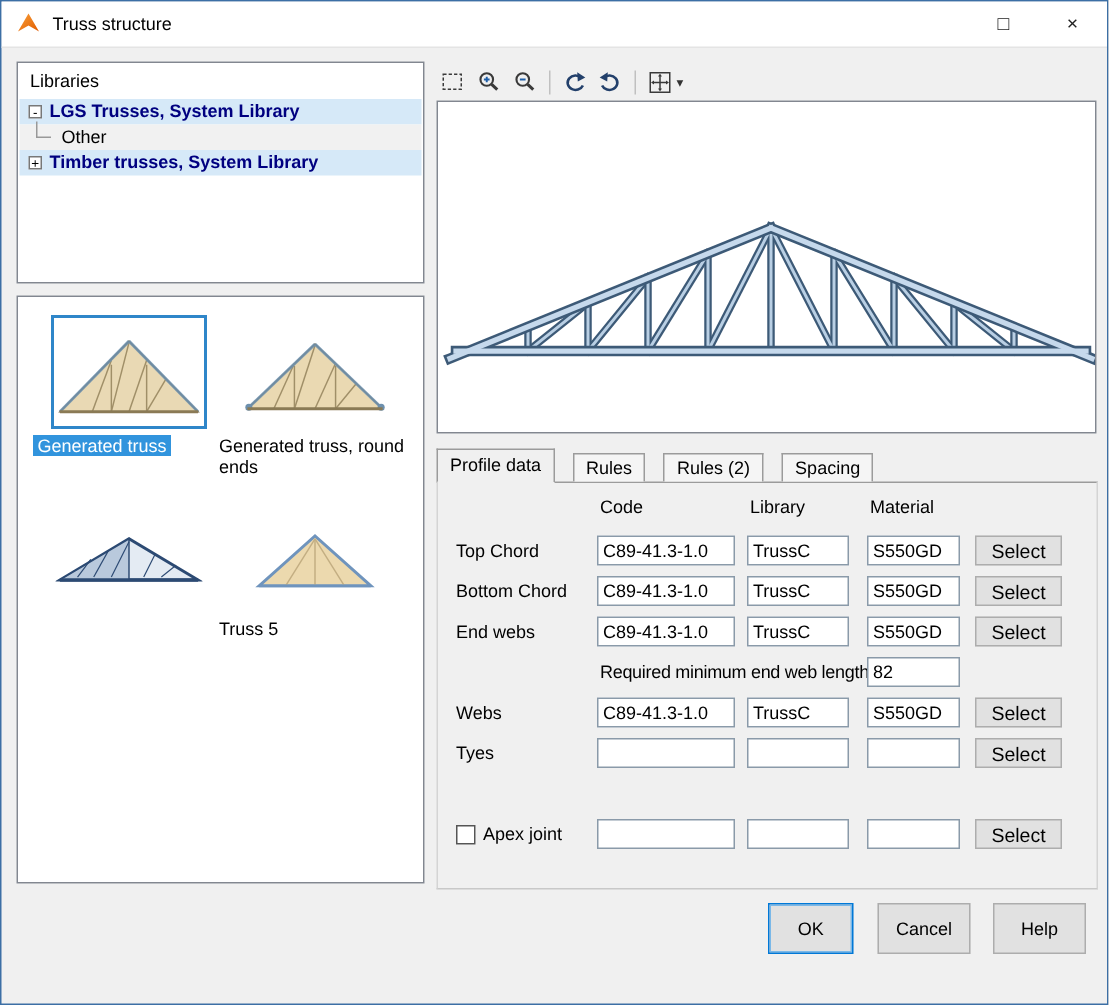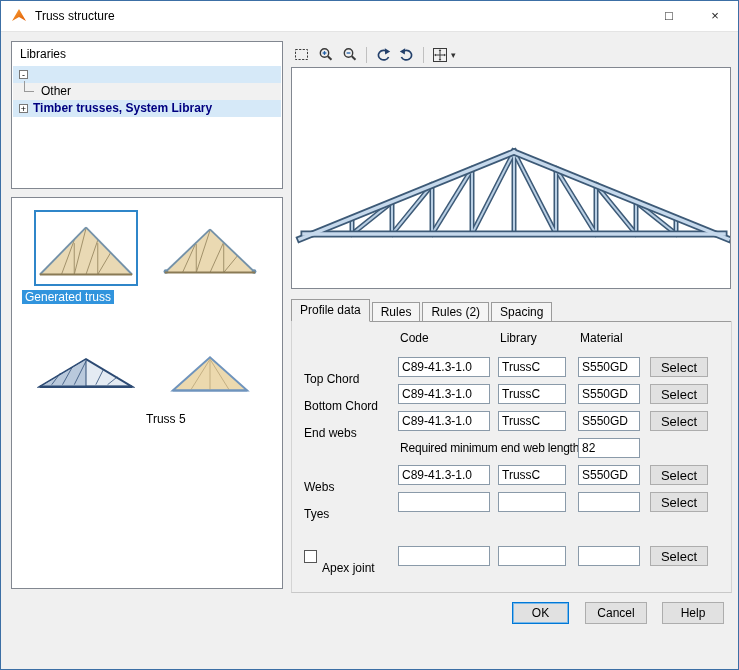--- a/index.html
+++ b/index.html
@@ -35,34 +35,34 @@
   .tile-img{position:absolute;width:104px;height:76px;background:#fff;display:flex;align-items:center;justify-content:center;box-sizing:border-box;}
   .tile-img.selected{border:2px solid #2f86c9;}
   .tile-label{position:absolute;width:128px;line-height:14px;}
   .tile-label .sel{background:#3194dd;color:#fff;padding:0 3px;}
   
   .ticon{width:22px;height:20px;display:inline-flex;align-items:center;justify-content:center;}
   .tsep{width:1px;height:16px;background:#c0c0c0;margin:0 3px;}
   .caret{font-size:9px;color:#333;margin-left:-2px;}
   
   #tabstrip{position:absolute;left:290px;top:300px;width:441px;height:21px;border-bottom:1px solid #9b9b9b;box-sizing:border-box;display:flex;align-items:flex-end;}
-  .tab{border:1px solid #9b9b9b;border-bottom:none;background:#f5f5f5;height:18px;line-height:18px;padding:0 8px;margin-right:2px;box-sizing:content-box;}
+  .tab{border:1px solid #9b9b9b;border-bottom:none;background:#f5f5f5;height:18px;line-height:18px;padding:0 8px;margin-right:12px;box-sizing:content-box;}
   .tab.active{background:#f0f0f0;height:21px;line-height:20px;margin-bottom:-1px;border-bottom:1px solid #f0f0f0;}
   #tabpage{position:absolute;left:290px;top:320px;width:441px;height:272px;border-left:1px solid #d4d4d4;border-right:1px solid #d4d4d4;border-bottom:1px solid #c8c8c8;box-sizing:border-box;}
   
   .prow{position:absolute;left:290px;width:441px;height:22px;}
-  .prow .lbl{position:absolute;left:13px;top:15px;}
+  .prow .lbl{position:absolute;left:13px;top:3px;}
   .col-head{position:absolute;top:0;}
   input.f{position:absolute;height:20px;box-sizing:border-box;border:1px solid #8a9aa9;background:#fff;font-family:inherit;font-size:12px;padding:1px 3px;}
   .btn{position:absolute;height:20px;background:#e1e1e1;border:1px solid #adadad;font-family:inherit;font-size:13px;padding:0;}
   .cb{position:absolute;width:13px;height:13px;border:1px solid #555;background:#fff;box-sizing:border-box;font-size:11px;line-height:10px;text-align:center;}
   .cb.checked::after{content:"\2713";color:#111;}
   .longlbl{position:absolute;left:109px;top:3px;width:180px;white-space:nowrap;letter-spacing:-0.2px;}
   
-  .fbtn{position:absolute;top:601px;height:22px;background:#e1e1e1;border:1px solid #adadad;font-family:inherit;font-size:12px;}
+  .fbtn{position:absolute;top:601px;height:34px;background:#e1e1e1;border:1px solid #adadad;font-family:inherit;font-size:12px;}
   .fbtn.default{border:1px solid #0078d7;box-shadow:inset 0 0 0 1px #7ab8e8;}
 </style>
 </head>
 <body>
 
 <div id="dialog">
 
   <div class="titlebar">
     <svg class="title-icon" viewBox="0 0 16 16">
       <defs>
@@ -75,20 +75,21 @@
     </svg>
     <span class="title-text">Truss structure</span>
     <div class="winbtn max">□</div>
     <div class="winbtn close">×</div>
   </div>
 
   <div class="panel" id="libraries-panel">
     <span class="lib-header">Libraries</span>
     <div class="tree-row hl" style="top:24px;">
       <span class="expander">-</span>
+      <span class="bold-lbl">LGS Trusses, System Library</span>
     </div>
     <div class="tree-row lt" style="top:41px;">
       <span class="tree-elbow"></span>
       <span class="plain-lbl">Other</span>
     </div>
     <div class="tree-row hl" style="top:58px;">
       <span class="expander">+</span>
       <span class="bold-lbl">Timber trusses, System Library</span>
     </div>
   </div>
@@ -128,20 +129,23 @@
             <line x1="64" y1="31" x2="64" y2="60"></line>
         </g>
         <g stroke="#6d90ae" stroke-width="2" opacity="0.85">
           <line x1="4" y1="60" x2="50" y2="16"></line>
             <line x1="50" y1="16" x2="96" y2="60"></line>
         </g>
         <circle cx="5" cy="59" r="2.4" fill="#6d90ae"></circle>
           <circle cx="95" cy="59" r="2.4" fill="#6d90ae"></circle>
         <line x1="4" y1="60" x2="96" y2="60" stroke="#8a7a55" stroke-width="2"></line>
       </svg>
+    </div>
+    <div class="tile-label" style="left:134px;top:92px;">
+      <span>Generated truss, round ends</span>
     </div>
 
     <div class="tile-img" style="left:22px;top:134px;">
       <svg width="98" height="70" viewBox="0 0 100 70">
         <polygon points="3,52 50,24 97,52" fill="#e4ebf3" stroke="#2c4a73" stroke-width="2"></polygon>
         <polygon points="3,52 50,24 50,52" fill="#b9c9dc" stroke="#2c4a73" stroke-width="1"></polygon>
         <g stroke="#2c4a73" stroke-width="0.8">
           <line x1="15" y1="50" x2="24" y2="38"></line>
             <line x1="26" y1="50" x2="36" y2="32"></line>
           <line x1="38" y1="50" x2="50" y2="26"></line>

